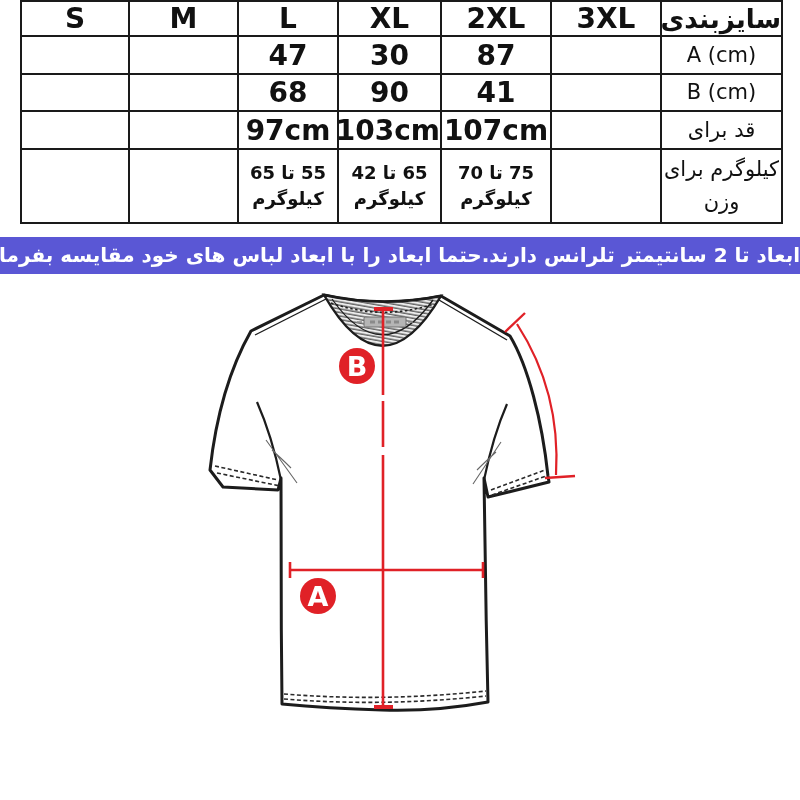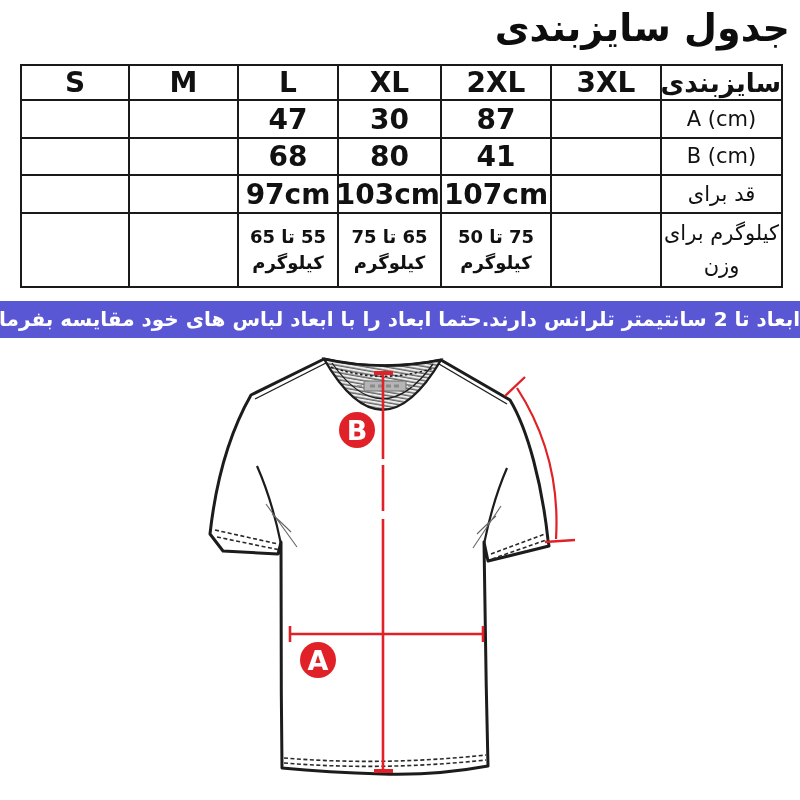--- a/index.html
+++ b/index.html
@@ -93,21 +93,20 @@
     font-weight: bold;
     font-size: 27px;
     text-anchor: middle;
   }
 </style>
 </head>
 <body>
 
 <div class="page">
 
-  <div class="title">جدول سایزبندی</div>
 
   <table class="size-table">
     <colgroup>
       <col style="width:121px">
         <col style="width:110px">
         <col style="width:110px">
       <col style="width:103px">
         <col style="width:100px">
         <col style="width:109px">
       <col style="width:108px">
@@ -128,39 +127,39 @@
         <td class="num">87</td>
         <td class="num">30</td>
         <td class="num">47</td>
         <td class="num"></td>
         <td class="num"></td>
       </tr>
       <tr class="r-b">
         <td class="fa-label">B (cm)</td>
         <td class="num"></td>
         <td class="num">41</td>
-        <td class="num">80</td>
+        <td class="num">90</td>
         <td class="num">68</td>
         <td class="num"></td>
         <td class="num"></td>
       </tr>
       <tr class="r-pants">
         <td class="fa-label">قد برای</td>
         <td class="num"></td>
         <td class="num">107cm</td>
         <td class="num">103cm</td>
         <td class="num">97cm</td>
         <td class="num"></td>
         <td class="num"></td>
       </tr>
       <tr class="r-weight">
         <td class="fa-label">کیلوگرم برای وزن</td>
         <td class="weight"></td>
-        <td class="weight">75 تا 50 کیلوگرم</td>
-        <td class="weight">65 تا 75 کیلوگرم</td>
+        <td class="weight">75 تا 70 کیلوگرم</td>
+        <td class="weight">65 تا 42 کیلوگرم</td>
         <td class="weight">55 تا 65 کیلوگرم</td>
         <td class="weight"></td>
         <td class="weight"></td>
       </tr>
     </tbody>
   </table>
 
   <div class="banner">
     <span>ابعاد تا 2 سانتیمتر تلرانس دارند.حتما ابعاد را با ابعاد لباس های خود مقایسه بفرمایید.</span>
   </div>

